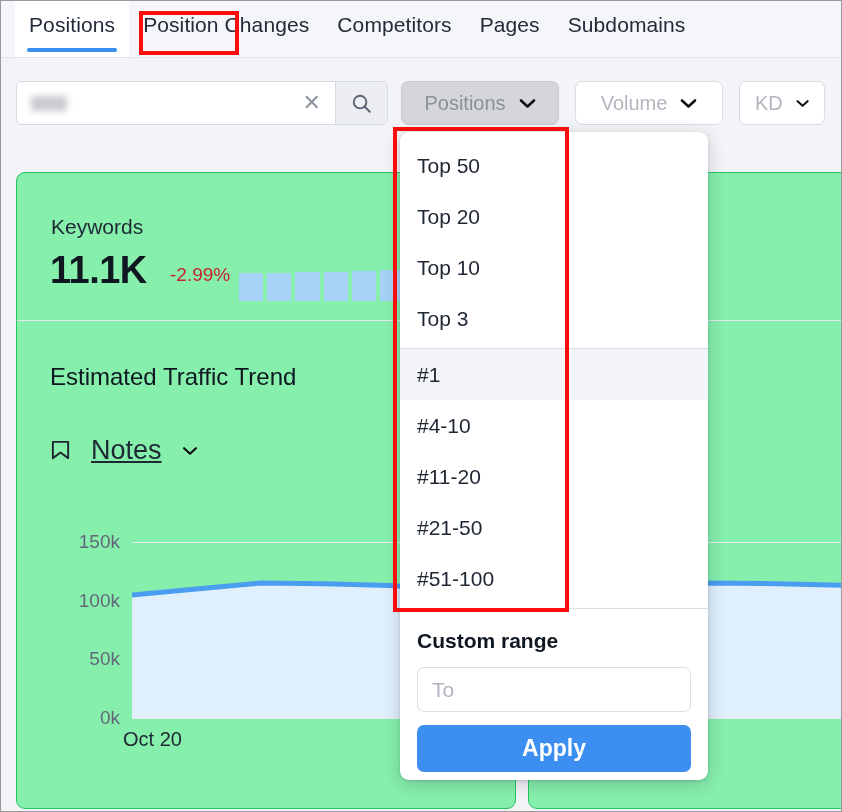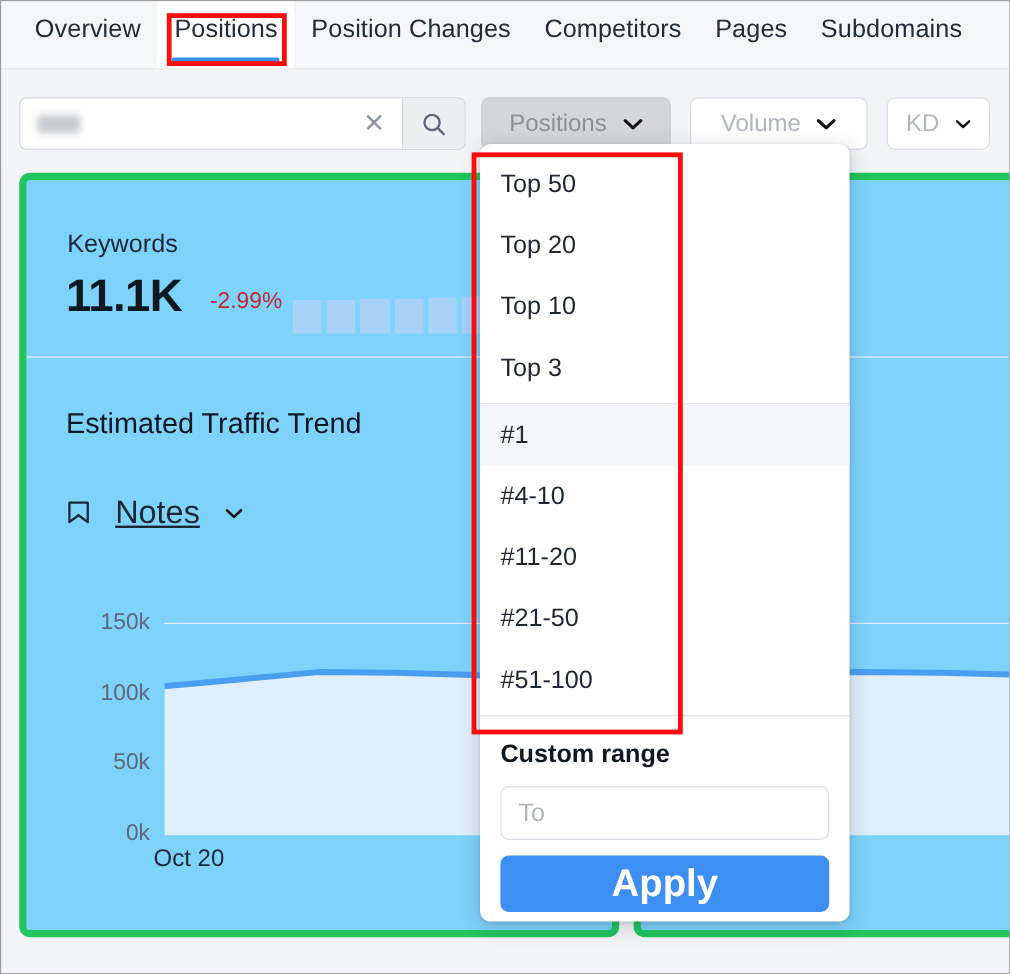--- a/index.html
+++ b/index.html
@@ -96,24 +96,25 @@
     color: #b2b6be;
   }
   .pill.active { background: #d4d6da; border-color: #c9ccd2; color: #8c9099; }
   #pill-positions { left: 400px; width: 158px; }
   #pill-volume    { left: 574px; width: 148px; justify-content: center; }
   #pill-kd        { left: 738px; width: 86px; text-align: right; }
 
   
   .card {
     position: absolute;
-    background: #7dd3fc;
-    border: 6px solid #22c55e;
+    background: #86efac;
+    border: 1px solid #22c55e;
     border-radius: 9px;
     overflow: hidden;
+    margin-top: 28px;
   }
   #card-left  { left: 15px;  top: 143px; width: 500px; height: 637px; }
   #card-right { left: 527px; top: 143px; width: 500px; height: 637px; }
 
   .kw-block { position: relative; height: 148px; border-bottom: 1px solid #e6e9ee; }
   .kw-label {
     position: absolute; left: 34px; top: 42px;
     font-size: 21px; color: #1f2733;
   }
   .kw-value {
@@ -154,21 +155,21 @@
   .plot { position: absolute; left: 115px; top: 0; right: 0; height: 190px; }
   .gridline { position: absolute; left: 0; right: 0; height: 1px; background: #e7eaf0; }
   .xlabel {
     position: absolute; top: 200px;
     font-size: 20px; color: #1f2733;
   }
 
   
   .dropdown {
     position: absolute;
-    left: 399px; top: 119px;
+    left: 399px; top: 131px;
     width: 308px;
     background: #ffffff;
     border-radius: 9px;
     box-shadow: 0 4px 18px rgba(20,30,50,.20), 0 1px 3px rgba(20,30,50,.14);
     z-index: 40;
     padding-bottom: 8px;
   }
   .dd-item {
     height: 51px;
     display: flex; align-items: center;
@@ -195,42 +196,39 @@
     padding-left: 14px;
     font-size: 21px; color: #b0b4bd;
   }
   .range-row .ri + .ri { border-left: 1px solid #dcdfe6; padding-left: 12px; }
   .apply-btn {
     margin: 13px 17px 0 17px;
     height: 47px;
     background: #3c8ef0;
     border-radius: 7px;
     display: flex; align-items: center; justify-content: center;
-    color: #ffffff; font-size: 32px; font-weight: 700;
+    color: #ffffff; font-size: 23px; font-weight: 700;
   }
 
   
   .annot {
     position: absolute;
     border: 4px solid #fc0d0d;
     z-index: 60;
     pointer-events: none;
   }
   #annot-tab  { left: 138px; top: 10px;  width: 100px; height: 44px; }
   #annot-menu { left: 392px; top: 126px; width: 176px; height: 485px; }
 </style>
 </head>
 <body>
 
 <div id="root">
 
   <div class="tabbar">
-    <div class="tab">
-      <span>Overview</span>
-    </div>
     <div class="tab active">
       <span>Positions</span>
       <span class="tab-underline"></span>
     </div>
     <div class="tab">
       <span>Position Changes</span>
     </div>
     <div class="tab">
       <span>Competitors</span>
     </div>

